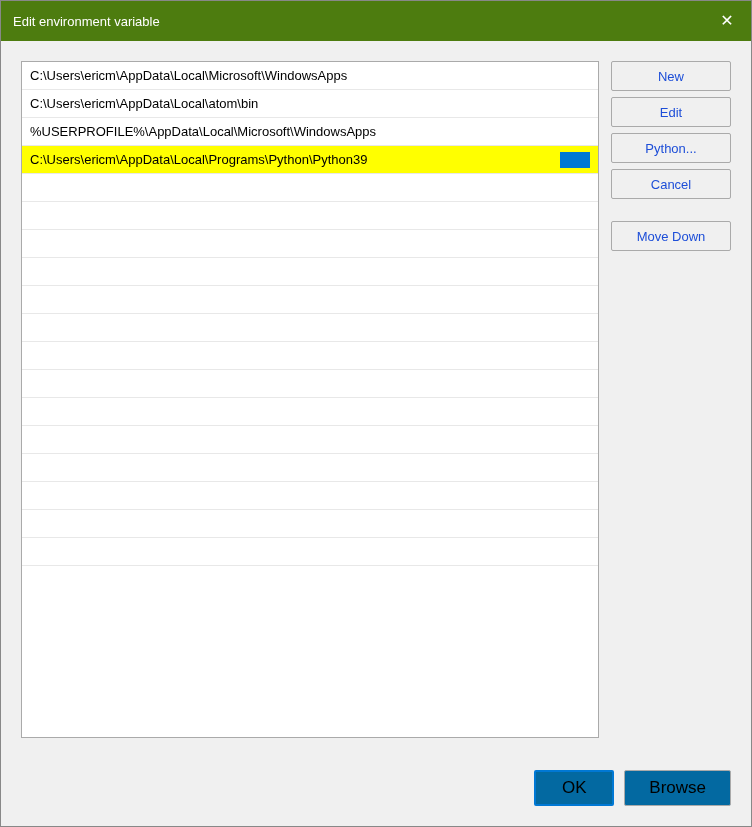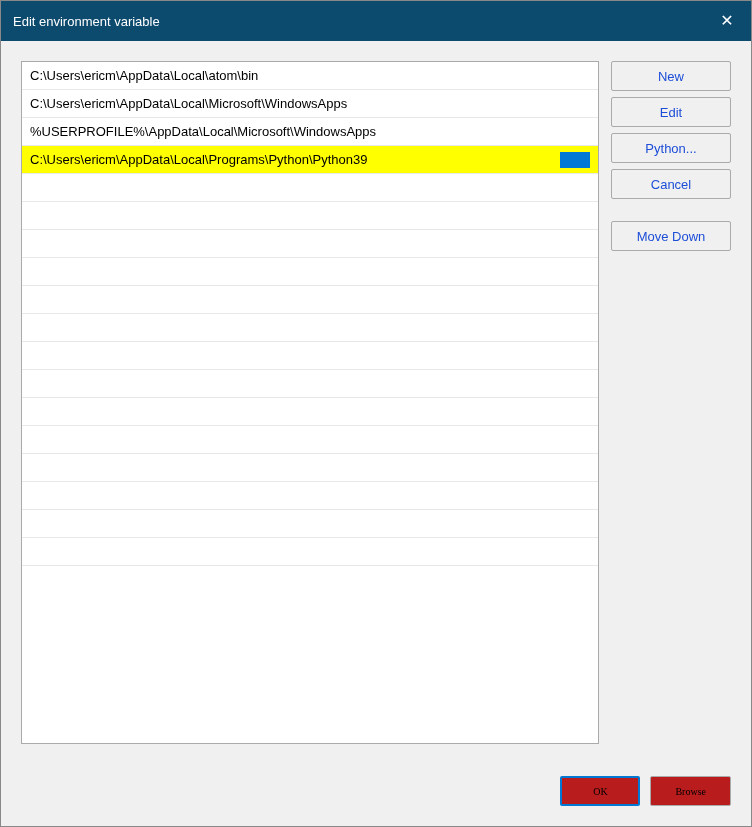--- a/index.html
+++ b/index.html
@@ -23,21 +23,21 @@
       width: 752px;
       height: 827px;
       background: #f0f0f0;
       border: 1px solid #888;
       box-shadow: 2px 2px 10px rgba(0,0,0,0.4);
       display: flex;
       flex-direction: column;
     }
 
     .title-bar {
-      background: #0c4a6e;
+      background: #4d7c0f;
       color: white;
       padding: 8px 12px;
       display: flex;
       align-items: center;
       justify-content: space-between;
       height: 40px;
       flex-shrink: 0;
     }
 
     .title-bar-text {
@@ -134,49 +134,48 @@
       display: flex;
       justify-content: flex-end;
       padding: 12px 20px 20px;
       gap: 10px;
       flex-shrink: 0;
     }
 
     .footer-btn {
       padding: 6px 24px;
       min-width: 80px;
-      background: #b91c1c;
+      background: #0369a1;
       border: 1px solid #aaa;
       border-radius: 2px;
       cursor: pointer;
-      font-size: 10px;
+      font-size: 17px;
       min-height: 30px;
-      font-family: Liberation Serif, serif;
     }
 
     .footer-btn.ok {
       border: 2px solid #0078d4;
     }
   </style>
 </head>
 <body>
 
 <div class="dialog">
   <div class="title-bar">
     <span class="title-bar-text">Edit environment variable</span>
     <button class="title-bar-close">✕</button>
   </div>
 
   <div class="dialog-body">
     <div class="list-panel">
     <div class="list-item">
+          <span style="flex: 1 1 0%; overflow: hidden; text-overflow: ellipsis;">C:\Users\ericm\AppData\Local\Microsoft\WindowsApps</span>
+        </div>
+        <div class="list-item">
           <span style="flex: 1 1 0%; overflow: hidden; text-overflow: ellipsis;">C:\Users\ericm\AppData\Local\atom\bin</span>
-        </div>
-        <div class="list-item">
-          <span style="flex: 1 1 0%; overflow: hidden; text-overflow: ellipsis;">C:\Users\ericm\AppData\Local\Microsoft\WindowsApps</span>
         </div>
         <div class="list-item">
           <span style="flex: 1 1 0%; overflow: hidden; text-overflow: ellipsis;">%USERPROFILE%\AppData\Local\Microsoft\WindowsApps</span>
         </div>
         <div class="list-item selected">
           <span style="flex: 1 1 0%; overflow: hidden; text-overflow: ellipsis;">C:\Users\ericm\AppData\Local\Programs\Python\Python39</span>
           <span class="scroll-indicator"></span>
         </div>
         <div class="list-item"></div>
         <div class="list-item"></div>

